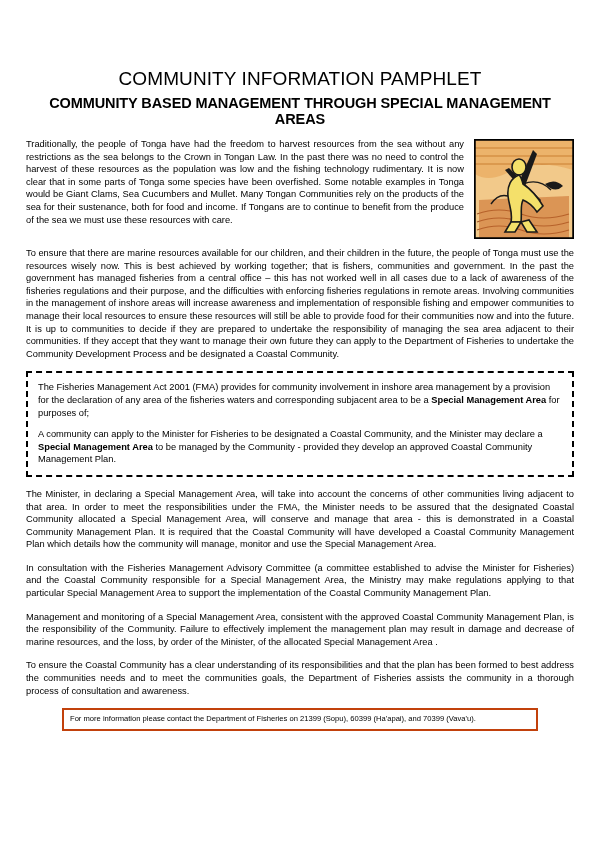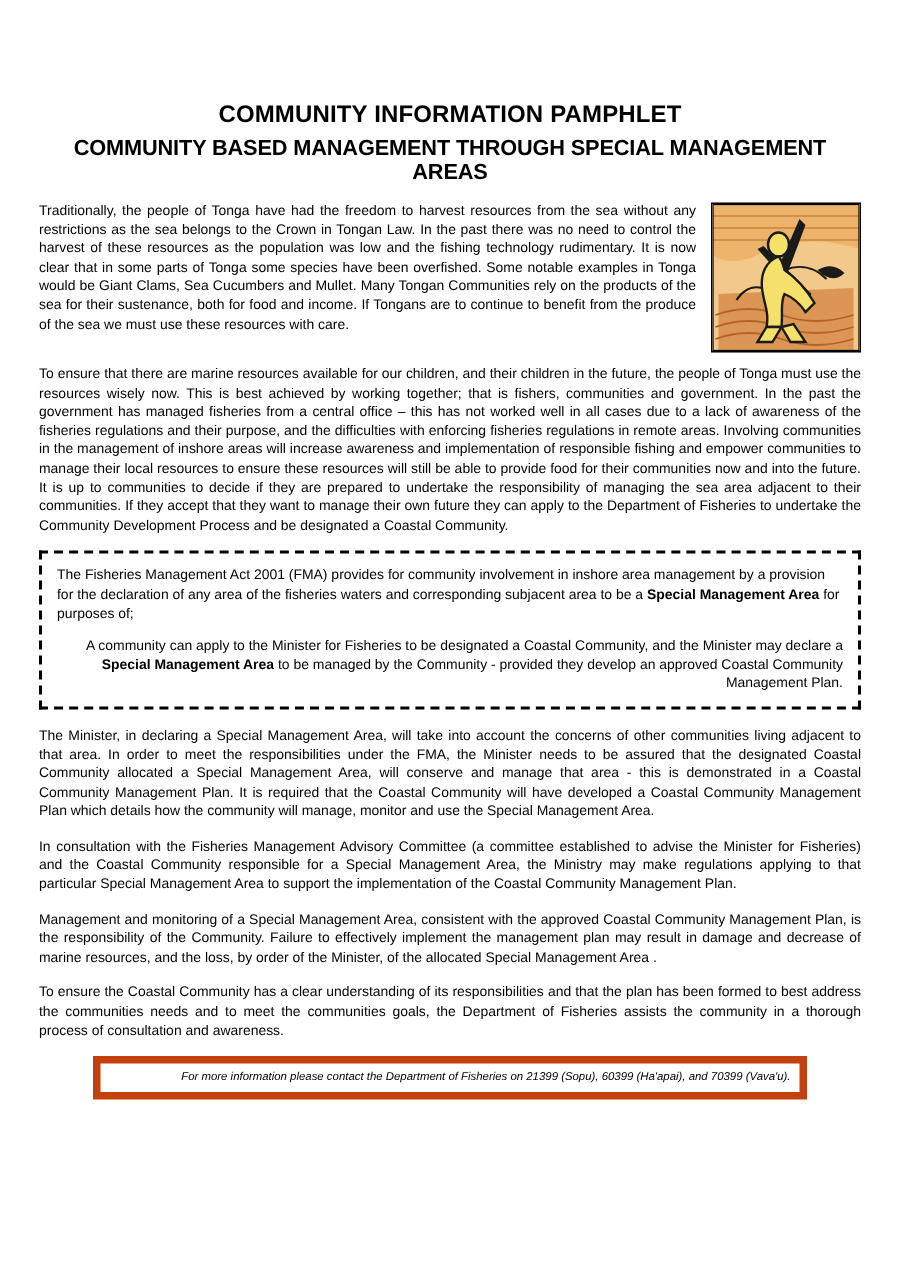--- a/index.html
+++ b/index.html
@@ -20,22 +20,22 @@
     width: 600px;
     height: 849px;
     padding: 0;
     box-sizing: border-box;
   }
   .inner {
     padding: 68px 26px 0 26px;
     box-sizing: border-box;
   }
   h1.title {
-    font-size: 16px;
-    font-weight: bold;
+    font-size: 19px;
+    font-weight: normal;
     text-align: center;
     margin: 0 0 5px 0;
     letter-spacing: 0.1px;
   }
   h2.subtitle {
     font-size: 14.5px;
     font-weight: bold;
     text-align: center;
     margin: 0 0 11px 0;
     letter-spacing: -0.1px;
@@ -66,49 +66,48 @@
     padding: 8px 10px 9px 10px;
     margin: 2px 0 11px 0;
     box-sizing: border-box;
   }
   .dashed-box p {
     font-size: 9.3px;
     line-height: 12.6px;
     margin: 0 0 9px 0;
     text-align: left;
   }
-  .dashed-box p.last { margin-bottom: 0; text-align: right; }
+  .dashed-box p.last { margin-bottom: 0; }
   ul.bullets {
     margin: 0 0 9px 0;
     padding: 0 0 0 56px;
     list-style: none;
   }
   ul.bullets li {
     font-size: 9.3px;
     line-height: 14.5px;
     position: relative;
     padding-left: 0;
   }
   ul.bullets li::before {
     content: "\2022";
     position: absolute;
     left: -18px;
     top: 0;
     font-size: 9.3px;
   }
   b { font-weight: bold; margin-top: 29px; }
   .footer-box {
-    border: 5px solid #c2410c;
+    border: 2px solid #c2410c;
     margin: 10px 36px 0 36px;
     padding: 4px 6px 5px 6px;
-    text-align: right;
+    text-align: left;
     font-size: 7.6px;
     line-height: 10px;
     box-sizing: border-box;
-    font-style: italic;
   }
   .clear { clear: both; }
 </style>
 </head>
 <body>
 
 <div class="page">
   <div class="inner">
 
     <h1 class="title">COMMUNITY INFORMATION PAMPHLET</h1>

